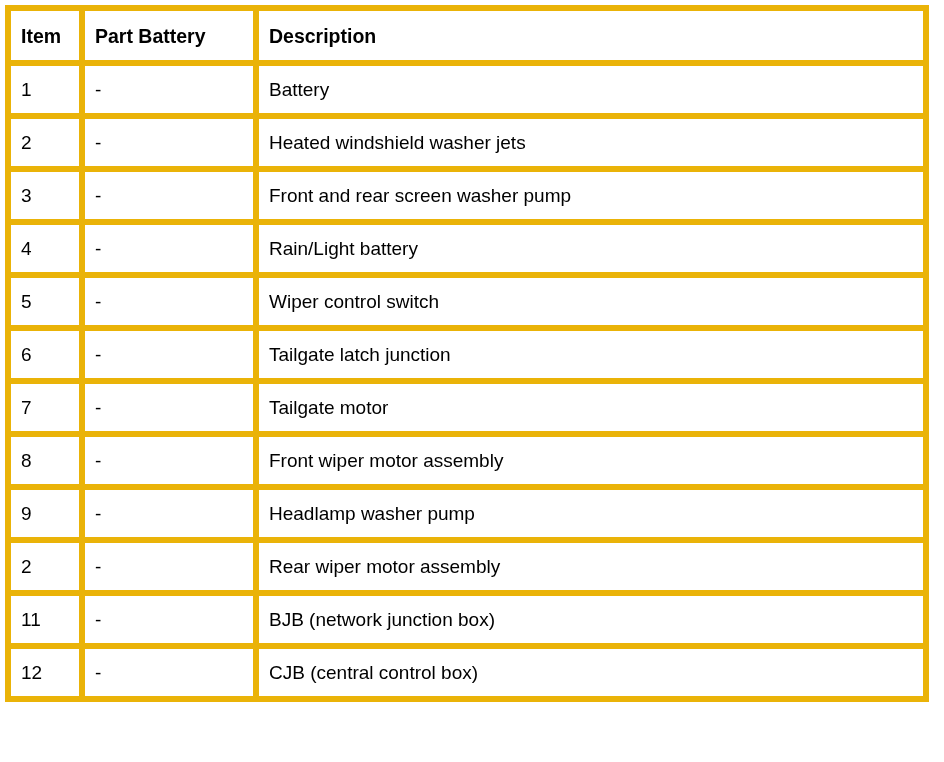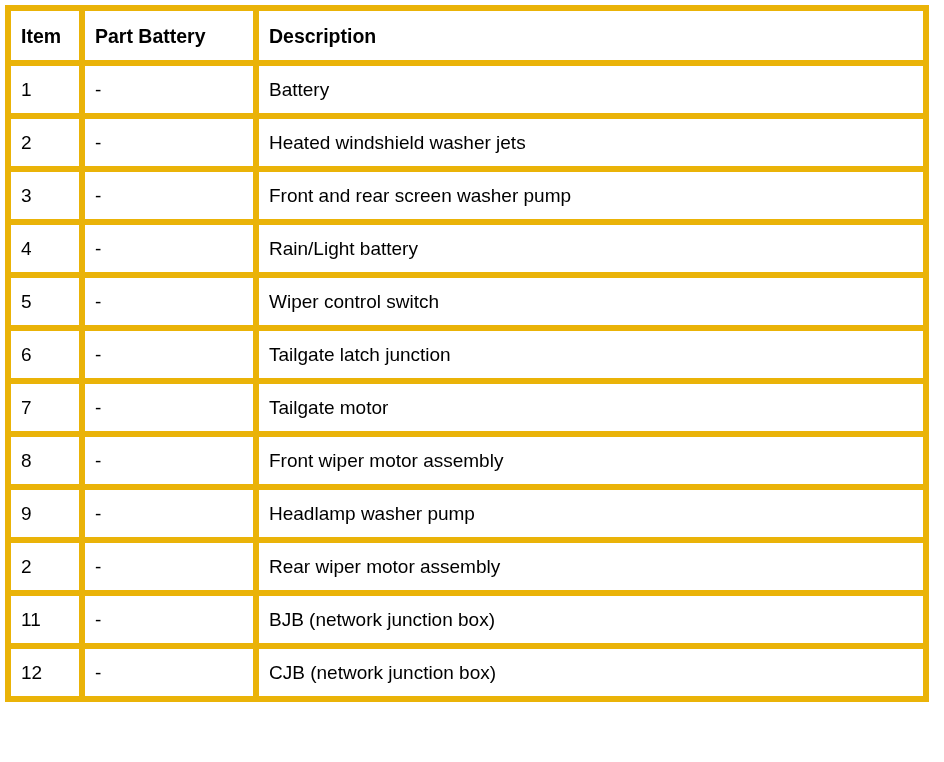--- a/index.html
+++ b/index.html
@@ -134,17 +134,17 @@
           <td class="cell-description">Rear wiper motor assembly</td>
         </tr>
         <tr>
           <td class="cell-item">11</td>
           <td class="cell-partnumber">-</td>
           <td class="cell-description">BJB (network junction box)</td>
         </tr>
         <tr>
           <td class="cell-item">12</td>
           <td class="cell-partnumber">-</td>
-          <td class="cell-description">CJB (network junction box)</td>
+          <td class="cell-description">CJB (central control box)</td>
         </tr>
       </tbody>
   </table>
 </div>
 
 </body></html>

